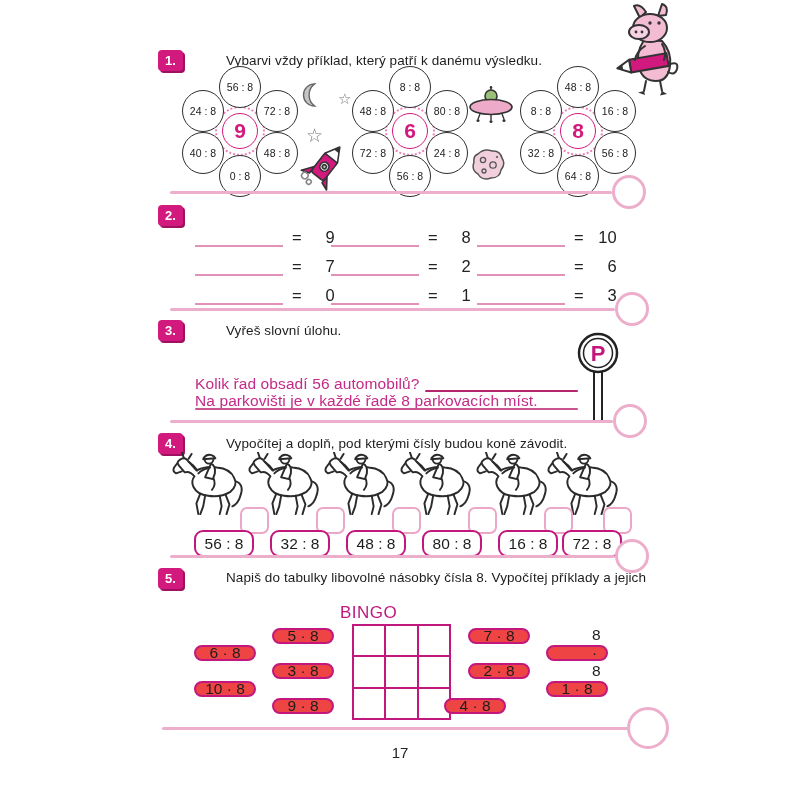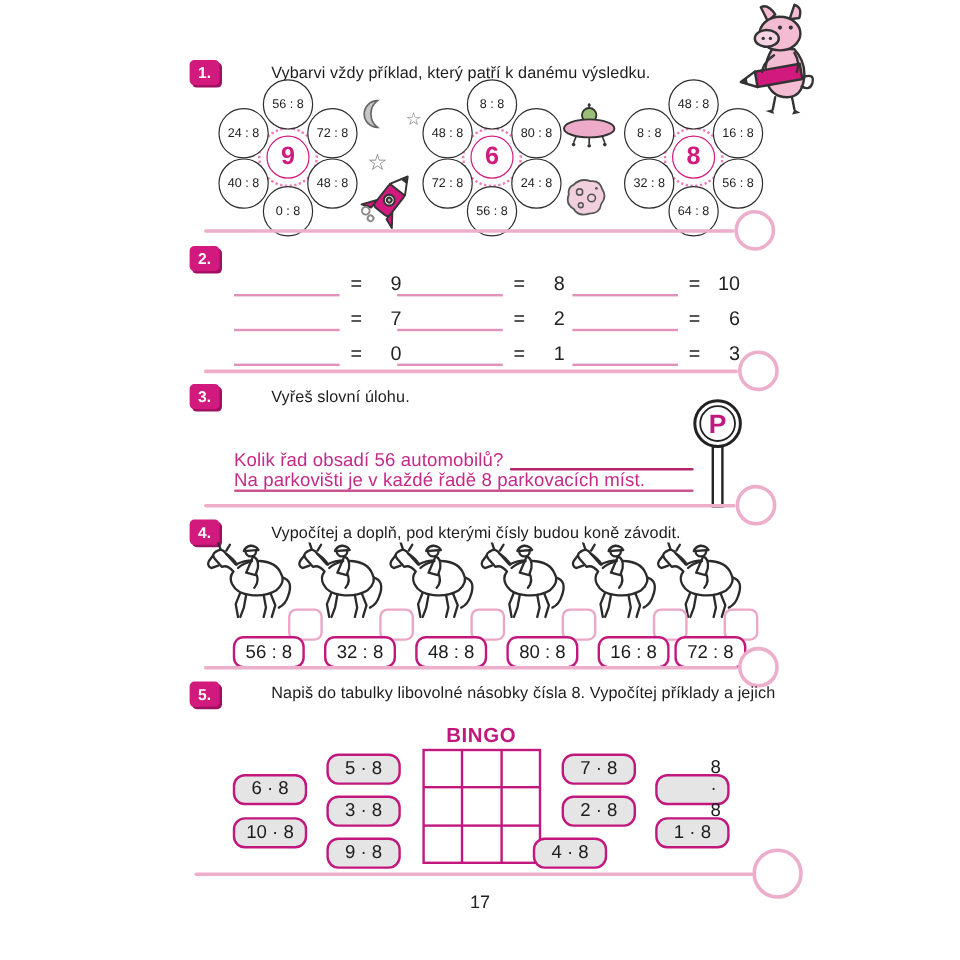--- a/index.html
+++ b/index.html
@@ -57,31 +57,31 @@
     border:2px solid #eba7c6; border-radius:7px;
   }
   .race-label {
     position:absolute; width:60px; height:27px; background:#fff;
     border:2.5px solid #c2187e; border-radius:9px;
     display:flex; align-items:center; justify-content:center;
     font-size:15.5px; color:#1d1d1d;
   }
 
   
-  .bingo-title { position:absolute; left:340px; top:603px; width:122px; text-align:center;
-    color:#c2187e; font-weight:bold; font-size:17px; letter-spacing:.5px; }
+  .bingo-title { position:absolute; left:340px; top:603px; width:122px; text-align:left;
+    color:#c2187e; font-weight:normal; font-size:17px; letter-spacing:.5px; }
   .bingo-grid {
     position:absolute; left:352px; top:624px; width:99px; height:96px;
     background:#c2187e; display:grid;
     grid-template-columns:repeat(3,1fr); grid-template-rows:repeat(3,1fr);
     gap:2px; padding:2px;
   }
   .bingo-cell { background:#fff; }
   .mul-box {
-    position:absolute; width:62px; height:26px; background:#e5e5e5;
+    position:absolute; width:62px; height:16px; background:#ef4444;
     border:2px solid #c2187e; border-radius:10px;
     display:flex; align-items:center; justify-content:center;
     font-size:15.5px; color:#1d1d1d;
   }
 
   .deco-star { position:absolute; color:#777; }
   .page-num { position:absolute; left:370px; top:744px; width:60px; text-align:center; font-size:15px; color:#222; }
 </style>
 </head>
 <body>

